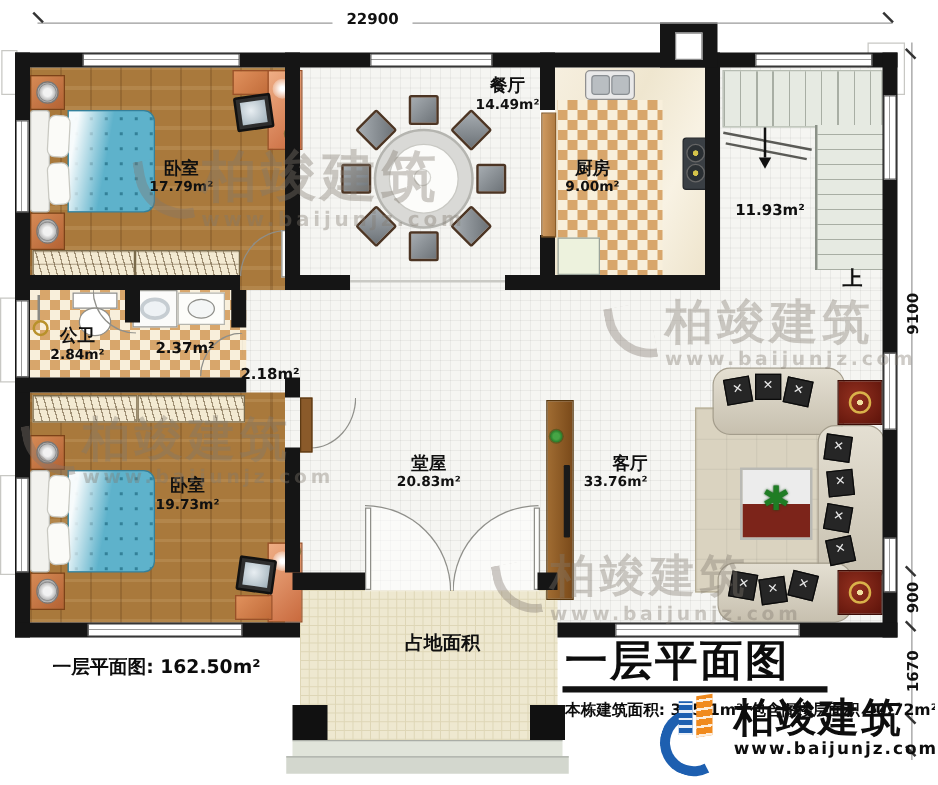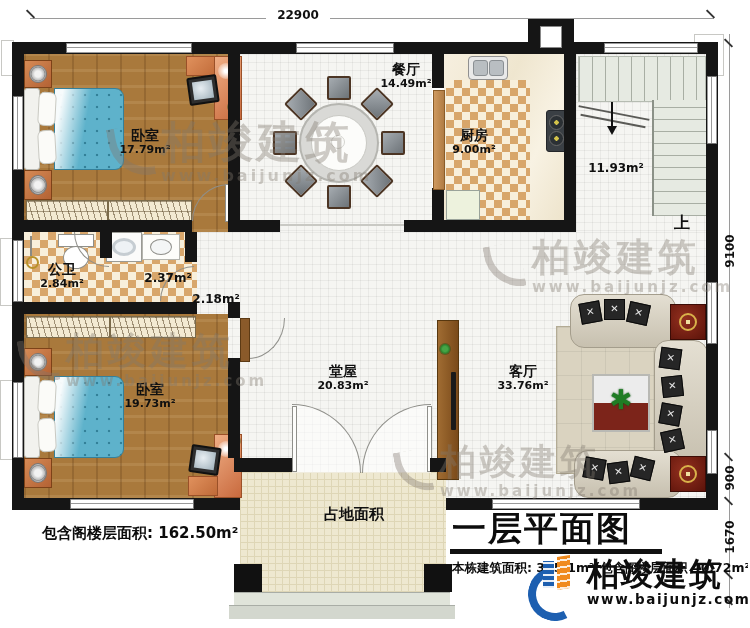--- a/index.html
+++ b/index.html
@@ -288,35 +288,35 @@
     <span class="ar">9.00m²</span>
   </div>
   <div class="lbl" style="left:582px;top:162px;width:68px;">
     <span class="ar" style="font-size:12px;">11.93m²</span>
   </div>
   <div class="lbl" style="left:668px;top:214px;width:28px;font-size:16px;">上</div>
   <div class="lbl" style="left:34px;top:262px;width:56px;">
     <span class="nm">公卫</span>
     <span class="ar">2.84m²</span>
   </div>
-  <div class="lbl" style="left:120px;top:272px;width:56px;padding-left:20px;">
+  <div class="lbl" style="left:120px;top:272px;width:56px;">
     <span class="ar" style="font-size:12px;">2.37m²</span>
   </div>
   <div class="lbl" style="left:190px;top:258px;width:52px;">
     <span class="ar" style="font-size:12px;margin-top:35px;">2.18m²</span>
   </div>
   <div class="lbl" style="left:114px;top:382px;width:72px;">
     <span class="nm">卧室</span>
     <span class="ar">19.73m²</span>
   </div>
   <div class="lbl" style="left:306px;top:364px;width:74px;">
     <span class="nm">堂屋</span>
     <span class="ar">20.83m²</span>
   </div>
-  <div class="lbl" style="left:486px;top:364px;width:74px;">
+  <div class="lbl" style="left:444px;top:364px;width:74px;text-align:right;">
     <span class="nm">客厅</span>
     <span class="ar">33.76m²</span>
   </div>
   <div class="lbl" style="left:298px;top:506px;width:112px;font-size:15px;">占地面积</div>
 
   <div class="dim" style="left:30px;top:18px;width:684px;height:1px;"></div>
   <div class="tick" style="left:25px;top:13px;"></div>
   <div class="tick" style="left:705px;top:13px;"></div>
   <div class="dimlbl" style="left:266px;top:8px;width:64px;">22900</div>
   <div class="dim" style="left:729px;top:34px;width:1px;height:574px;"></div>
@@ -352,21 +352,21 @@
   </div>
   <div class="wm" style="left:396px;top:444px;">
     <div class="wm-icon" style="width:28px;height:36px;border-left-width:7px;border-bottom-width:7px;"></div>
     <div>
       <div class="wm-name" style="font-size:36px;">柏竣建筑</div>
       <div class="wm-site" style="font-size:15px;">www.baijunjz.com</div>
     </div>
   </div>
 
   <div class="stats">
-    <div>包含阁楼层面积: 162.50m²</div>
+    <div>一层平面图: 162.50m²</div>
   </div>
 
   <div class="titleblk">
     <span class="t">一层平面图</span>
   </div>
   <div class="underline"></div>
   <div class="note">本栋建筑面积: 325.1m²(包含阁楼层面积 40.72m²)</div>
 
   <div class="logo">
     <div class="logo-icon">

